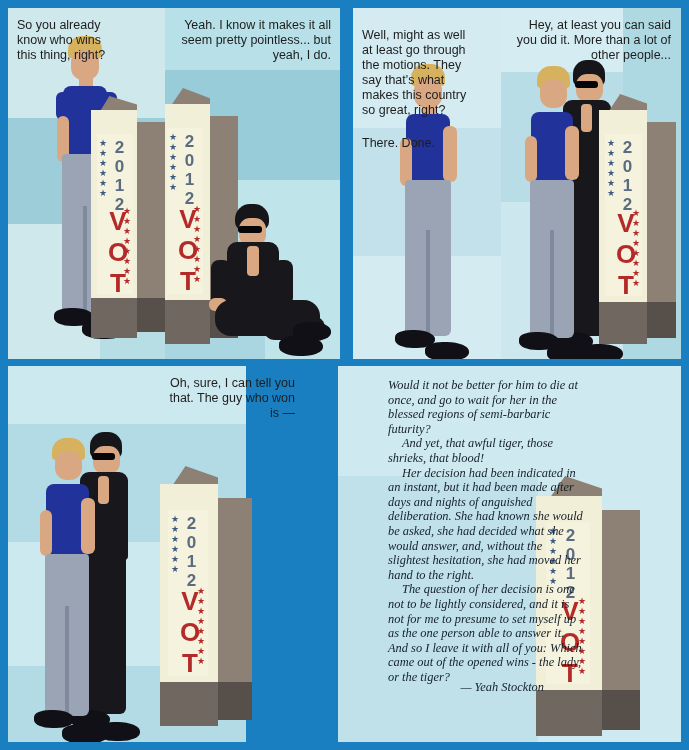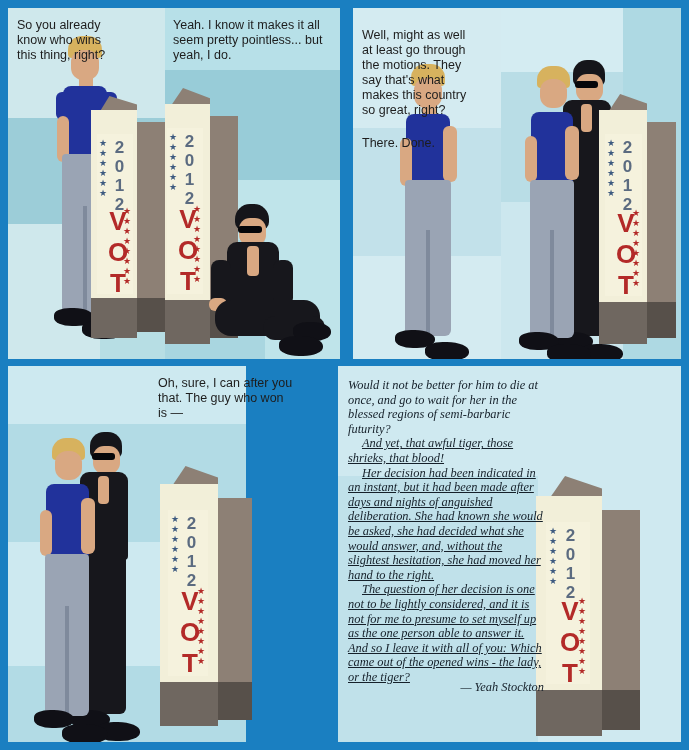--- a/index.html
+++ b/index.html
@@ -29,32 +29,33 @@
   .bg-block {
     position: absolute;
   }
   
   .balloon {
     position: absolute;
     font-size: 12.5px;
     line-height: 15px;
     color: #1d1d1d;
   }
-  .balloon.right { }
+  .balloon.right { text-align: right; }
   .quote-text {
     position: absolute;
     font-family: "Liberation Serif", serif;
     font-style: italic;
     font-size: 12.4px;
     line-height: 14.6px;
     color: #15202a;
     width: 196px;
+    margin-left: 40px;
   }
   .quote-text p { margin: 0 0 0 0; }
-  .quote-text p.indent { text-indent: 14px; text-decoration: underline; }
+  .quote-text p.indent { text-indent: 14px; }
   .quote-attrib {
     position: absolute;
     font-family: "Liberation Serif", serif;
     font-style: italic;
     font-size: 12.4px;
     color: #15202a;
     text-align: right;
     width: 196px;
   }
 
@@ -275,20 +276,21 @@
       <div class="base" style="left:0; top:208px; width:48px; height:42px;"></div>
       <div class="base-side" style="left:48px; top:208px; width:29px; height:36px;"></div>
       <div class="vote-banner" style="left:6px; top:40px; width:37px; height:162px;">
         <div class="stars-blue" style="left:1px; top:4px;">★<br>★<br>★<br>★<br>★<br>★</div>
         <div class="year-word" style="left:12px; top:4px; height:62px;">2012</div>
         <div class="vote-word" style="left:8px; top:74px; height:84px;">VOTE</div>
         <div class="stars" style="left:26px; top:74px;">★<br>★<br>★<br>★<br>★<br>★<br>★<br>★</div>
       </div>
     </div>
 
+    <div class="balloon right" style="left:14px; top:10px; width:156px;">Hey, at least you can said you did it. More than a lot of other people...</div>
   </div>
 
   <div class="panel" style="left:8px; top:366px; width:295px; height:376px; background:#bfe2ea;">
     <div class="bg-block" style="left:0; top:0; width:295px; height:58px; background:#cde9f0;"></div>
     <div class="bg-block" style="left:0; top:58px; width:295px; height:118px; background:#b2dbe5;"></div>
     <div class="bg-block" style="left:0; top:176px; width:295px; height:200px; background:#cde9f0;"></div>
     <div class="bg-block" style="left:238px; top:0; width:57px; height:376px; background:#1a7fc1;"></div>
     <div class="bg-block" style="left:0; top:300px; width:238px; height:76px; background:#b2dbe5;"></div>
 
     <div class="figure" style="left:54px; top:66px; width:90px; height:310px;">
@@ -323,21 +325,21 @@
       <div class="base" style="left:0; top:216px; width:58px; height:44px;"></div>
       <div class="base-side" style="left:58px; top:216px; width:34px; height:38px;"></div>
       <div class="vote-banner" style="left:8px; top:44px; width:40px; height:166px;">
         <div class="stars-blue" style="left:2px; top:4px;">★<br>★<br>★<br>★<br>★<br>★</div>
         <div class="year-word" style="left:13px; top:4px; height:64px;">2012</div>
         <div class="vote-word" style="left:9px; top:76px; height:86px;">VOTE</div>
         <div class="stars" style="left:28px; top:76px;">★<br>★<br>★<br>★<br>★<br>★<br>★<br>★</div>
       </div>
     </div>
 
-    <div class="balloon right" style="left:150px; top:10px; width:137px;">Oh, sure, I can after you that. The guy who won is —</div>
+    <div class="balloon right" style="left:150px; top:10px; width:137px;">Oh, sure, I can tell you that. The guy who won is —</div>
   </div>
 
   <div class="panel" style="left:338px; top:366px; width:343px; height:376px; background:#c7e4ec;">
     <div class="bg-block" style="left:0; top:0; width:343px; height:110px; background:#cfe9f0;"></div>
     <div class="bg-block" style="left:0; top:110px; width:343px; height:266px; background:#c0e1ea;"></div>
     <div class="bg-block" style="left:200px; top:0; width:143px; height:376px; background:#cfe9f0;"></div>
 
     <div class="booth" style="left:198px; top:110px; width:112px; height:266px;">
       <div class="side" style="left:0; top:0; width:66px; height:42px; clip-path:polygon(44% 0,100% 30%,100% 100%,0 100%);"></div>
       <div class="front" style="left:0; top:20px; width:66px; height:194px;"></div>

